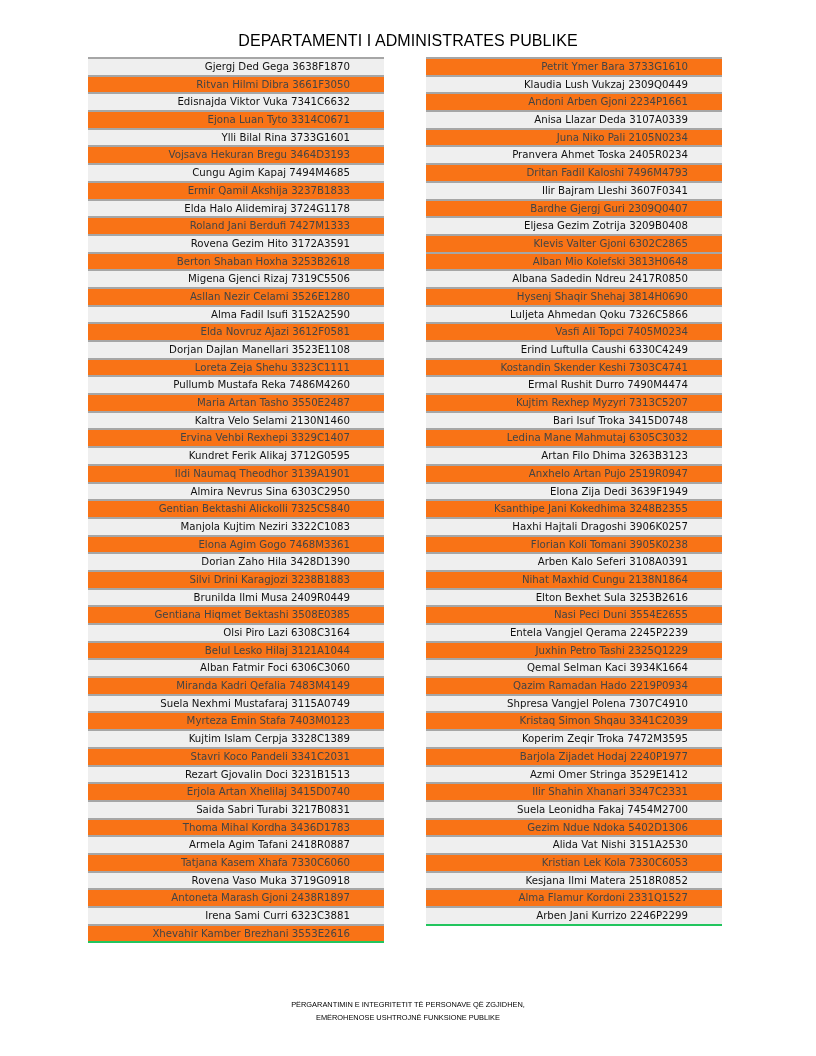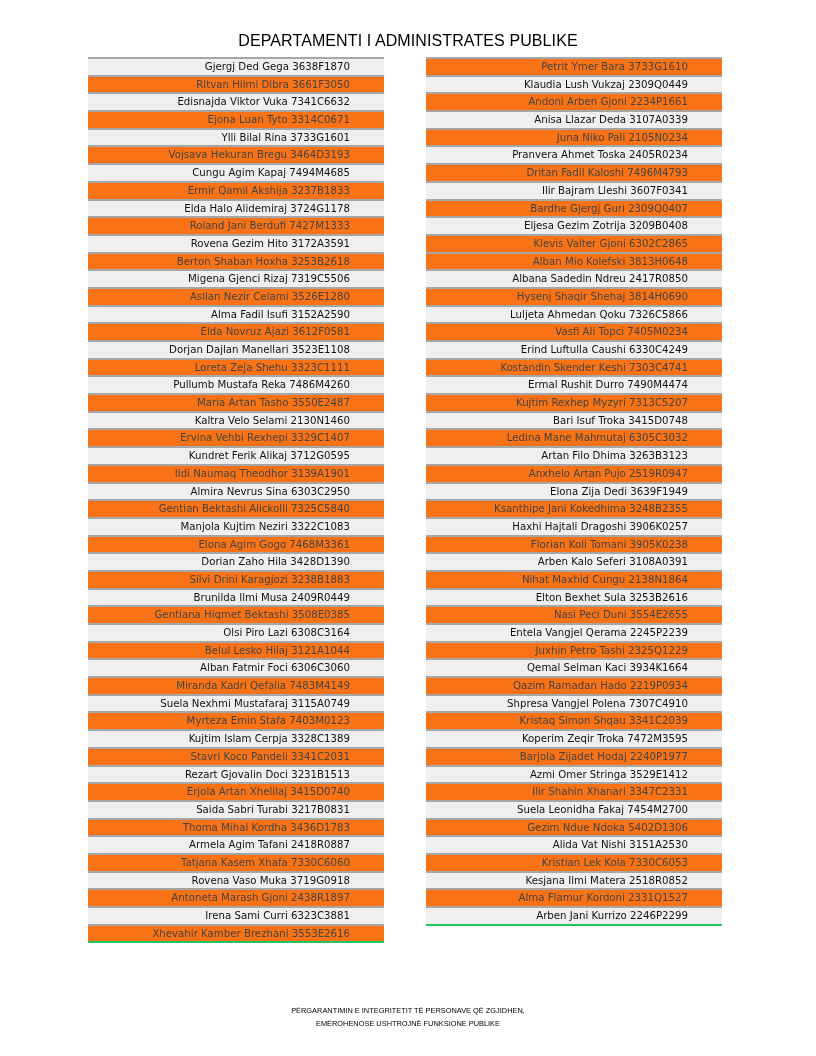--- a/index.html
+++ b/index.html
@@ -5,21 +5,21 @@
   html, body { margin: 0; padding: 0; background: #ffffff; }
   body { width: 816px; height: 1056px; position: relative; overflow: hidden; font-family: "DejaVu Sans", sans-serif; color: #000; }
   .title { position: absolute; top: 32px; left: 0; width: 816px; text-align: center; font-size: 16px; letter-spacing: 0.1px; font-family: "Liberation Sans", sans-serif; }
   .col { position: absolute; top: 57px; width: 296px; }
   .col.left { left: 88px; }
   .col.right { left: 426px; }
   .row { height: 15.7px; line-height: 16px; border-top: 2px solid #a6a6a6; text-align: right; padding-right: 34px; font-size: 10.2px; white-space: nowrap; box-sizing: content-box; }
   .row.shade { background: #efefef; color: #111; }
   .row.plain { background: #f97316; color: #444; }
   .row.last { border-bottom: 2px solid #22c55e; }
-  .footer { position: absolute; top: 999px; left: 0; width: 816px; text-align: center; font-size: 7.4px; line-height: 12.5px; font-family: "Liberation Sans", sans-serif; margin-top: 6px; }
+  .footer { position: absolute; top: 999px; left: 0; width: 816px; text-align: center; font-size: 7.4px; line-height: 12.5px; font-family: "Liberation Sans", sans-serif; }
 </style>
 </head>
 <body>
 
 <div class="title">DEPARTAMENTI I ADMINISTRATES PUBLIKE</div>
 
 <div class="col left">
     <div class="row shade">Gjergj Ded Gega 3638F1870</div>
     <div class="row plain">Ritvan Hilmi Dibra 3661F3050</div>
     <div class="row shade">Edisnajda Viktor Vuka 7341C6632</div>

